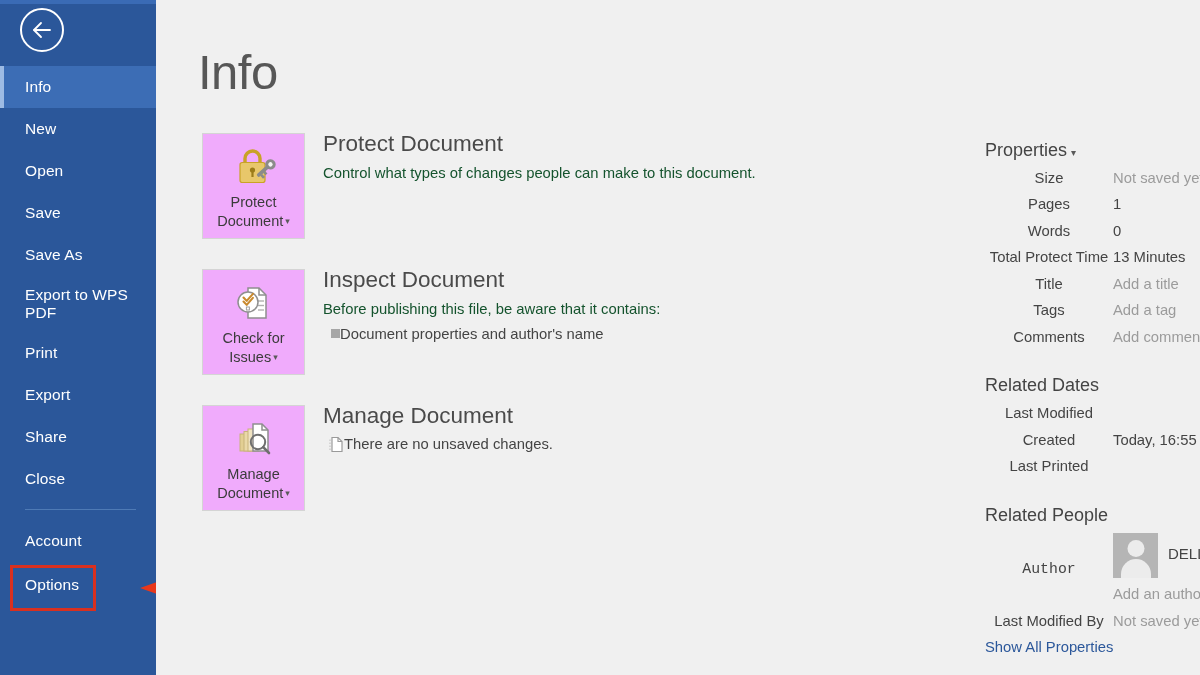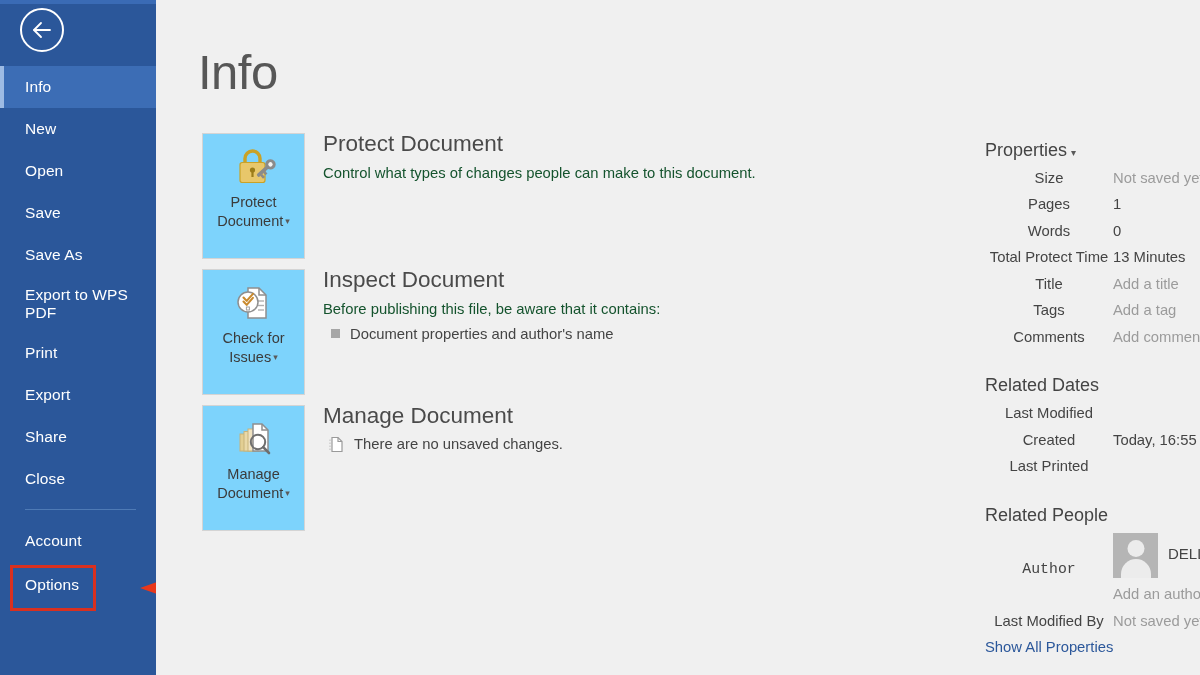--- a/index.html
+++ b/index.html
@@ -142,22 +142,22 @@
   }
   #block-protect { top: 133px; }
   #block-inspect { top: 269px; }
   #block-manage  { top: 405px; }
 
   .info-tile {
     position: absolute;
     left: 0;
     top: 0;
     width: 103px;
-    height: 126px;
-    background: #7dd3fc;
+    height: 106px;
+    background: #f0abfc;
     border: 1px solid #d4d4d4;
     box-sizing: border-box;
     display: flex;
     flex-direction: column;
     align-items: center;
     justify-content: flex-start;
     padding-top: 10px;
   }
   .tile-icon {
     height: 46px;
@@ -196,21 +196,20 @@
   .info-desc {
     margin-top: 5px;
     font-size: 14.8px;
     color: #14532d;
     line-height: 1.45;
   }
   .info-bullets { margin-top: 4px; }
   .bullet-row {
     display: flex;
     align-items: center;
-    gap: 10px;
     margin-top: 5px;
     font-size: 14.8px;
     color: #444444;
   }
   .bullet-sq {
     width: 9px; height: 9px;
     background: #a6a6a6;
     flex: 0 0 auto;
     margin-left: 8px;
   }

